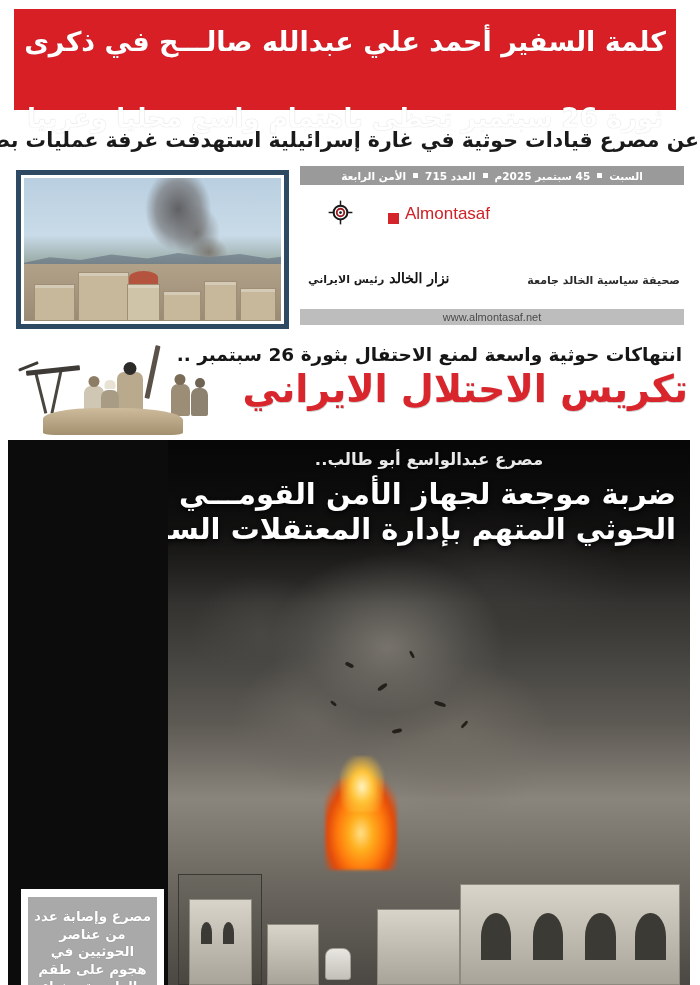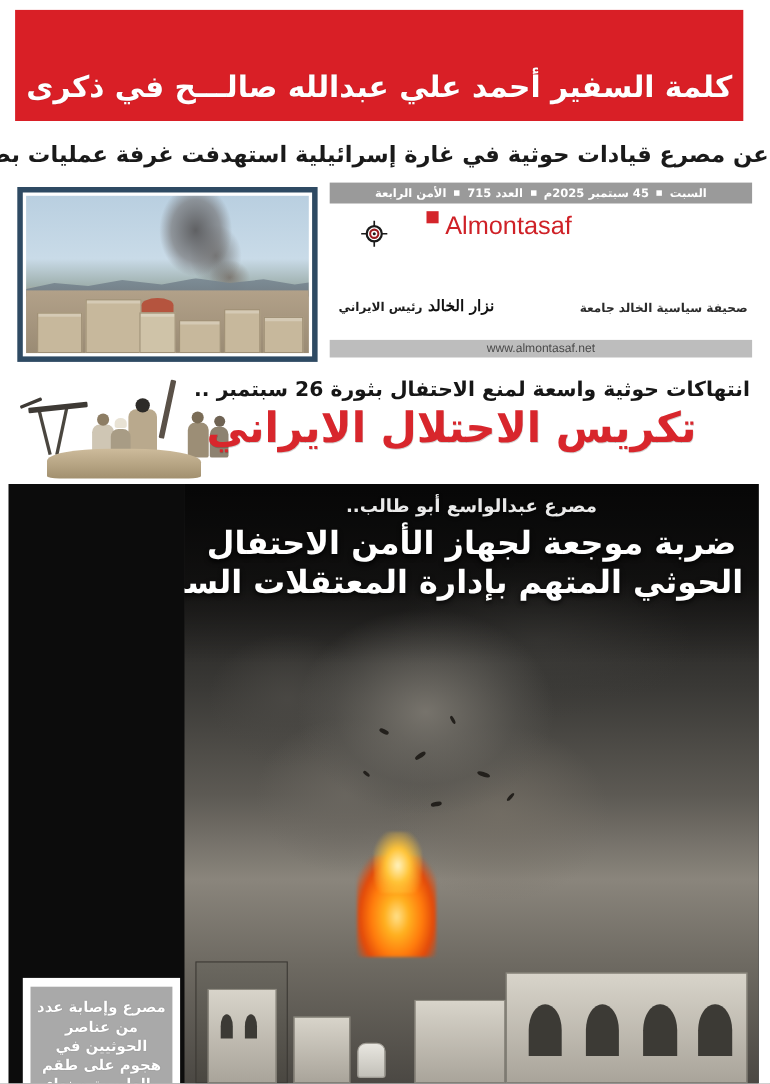--- a/index.html
+++ b/index.html
@@ -93,23 +93,23 @@
   }
   .date-bar .sq { width:5px; height:5px; background:#ffffff; display:inline-block; }
   .logo-zone { position:absolute; left:0; top:22px; width:100%; height:110px; }
   .logo-word {
     position:absolute; right:4px; top:0; font-size:86px; line-height:.92;
     font-weight:bold; color:#141414; direction:rtl; white-space:nowrap;
     font-family:"DejaVu Sans","Liberation Sans",sans-serif;
     letter-spacing:-3px;
   }
   .brand-en {
-    position:absolute; left:88px; top:4px;
-    display:flex; align-items:flex-start; gap:6px;
-    font-size:23px; color:#cf2127; font-weight:normal;
+    position:absolute; left:88px; top:16px;
+    display:flex; align-items:flex-end; gap:6px;
+    font-size:17px; color:#cf2127; font-weight:normal;
     direction:ltr; font-family:"Liberation Sans",sans-serif;
   }
   .brand-en .redsq { width:11px; height:11px; background:#d4252b; display:inline-block; }
   .target-icon { position:absolute; left:28px; top:12px; width:25px; height:25px; }
   .tagline {
     position:absolute; right:4px; top:86px; font-size:11px; color:#2b2b2b;
     direction:rtl; white-space:nowrap; font-weight:600;
   }
   .editor {
     position:absolute; left:8px; top:82px; direction:rtl; white-space:nowrap;
@@ -125,21 +125,21 @@
   }
 
   
   .third-block { position:absolute; left:188px; top:344px; width:500px; height:92px; }
   .third-kicker {
     text-align:right; direction:rtl; white-space:nowrap;
     font-size:18.5px; font-weight:bold; color:#161616; letter-spacing:-0.3px;
     padding-right:6px;
   }
   .third-main {
-    text-align:left; direction:rtl; white-space:nowrap; margin-top:2px;
+    text-align:right; direction:rtl; white-space:nowrap; margin-top:2px;
     font-size:38px; font-weight:bold; color:#d8262c; letter-spacing:-1.2px;
     text-shadow:0.5px 0.5px 0 rgba(0,0,0,.18);
   }
 
   
   .main-black {
     position:absolute; left:8px; top:440px; width:682px; height:545px;
     background:#0c0c0c; overflow:hidden;
   }
 
@@ -214,20 +214,21 @@
   }
   .side-item.tall { padding:11px 5px; }
 </style>
 </head>
 <body>
 
 <div class="page">
 
   <div class="red-banner">
     <div class="line l1">كلمة السفير أحمد علي عبدالله صالـــح في ذكرى</div>
+    <div class="line l2">ثورة 26 سبتمبر تحظى باهتمام واسع محليا وعربيا</div>
   </div>
 
   <div class="sub-headline">أنباء عن مصرع قيادات حوثية في غارة إسرائيلية استهدفت غرفة عمليات بصنعاء</div>
 
   <div class="photo-frame">
     <div class="inner-white">
       <div class="photo-smoke">
         <div class="mountain"></div>
         <div class="city"></div>
         <div class="bld" style="left:4%;width:16%;height:26%;"></div>
@@ -345,21 +346,21 @@
           <div class="mp-win" style="left:57%;top:28%;width:14%;height:48%;"></div>
           <div class="mp-win" style="left:80%;top:28%;width:14%;height:48%;"></div>
         </div>
       </div>
 
       <div class="mp-vignette"></div>
 
       <div class="mp-text">
         <div class="mp-kicker">مصرع عبدالواسع أبو طالب..</div>
         <div class="mp-head">
-          <div class="ln">ضربة موجعة لجهاز الأمن الاحتفال</div>
+          <div class="ln">ضربة موجعة لجهاز الأمن القومـــي</div>
           <div class="ln">الحوثي المتهم بإدارة المعتقلات السرية</div>
         </div>
       </div>
     </div>
 
     <div class="sidebar">
       <div class="side-item tall">مصرع وإصابة عدد من عناصر الحوثيين في هجوم على طقم بالعاصمة صنعاء</div>
 
     </div>
 

